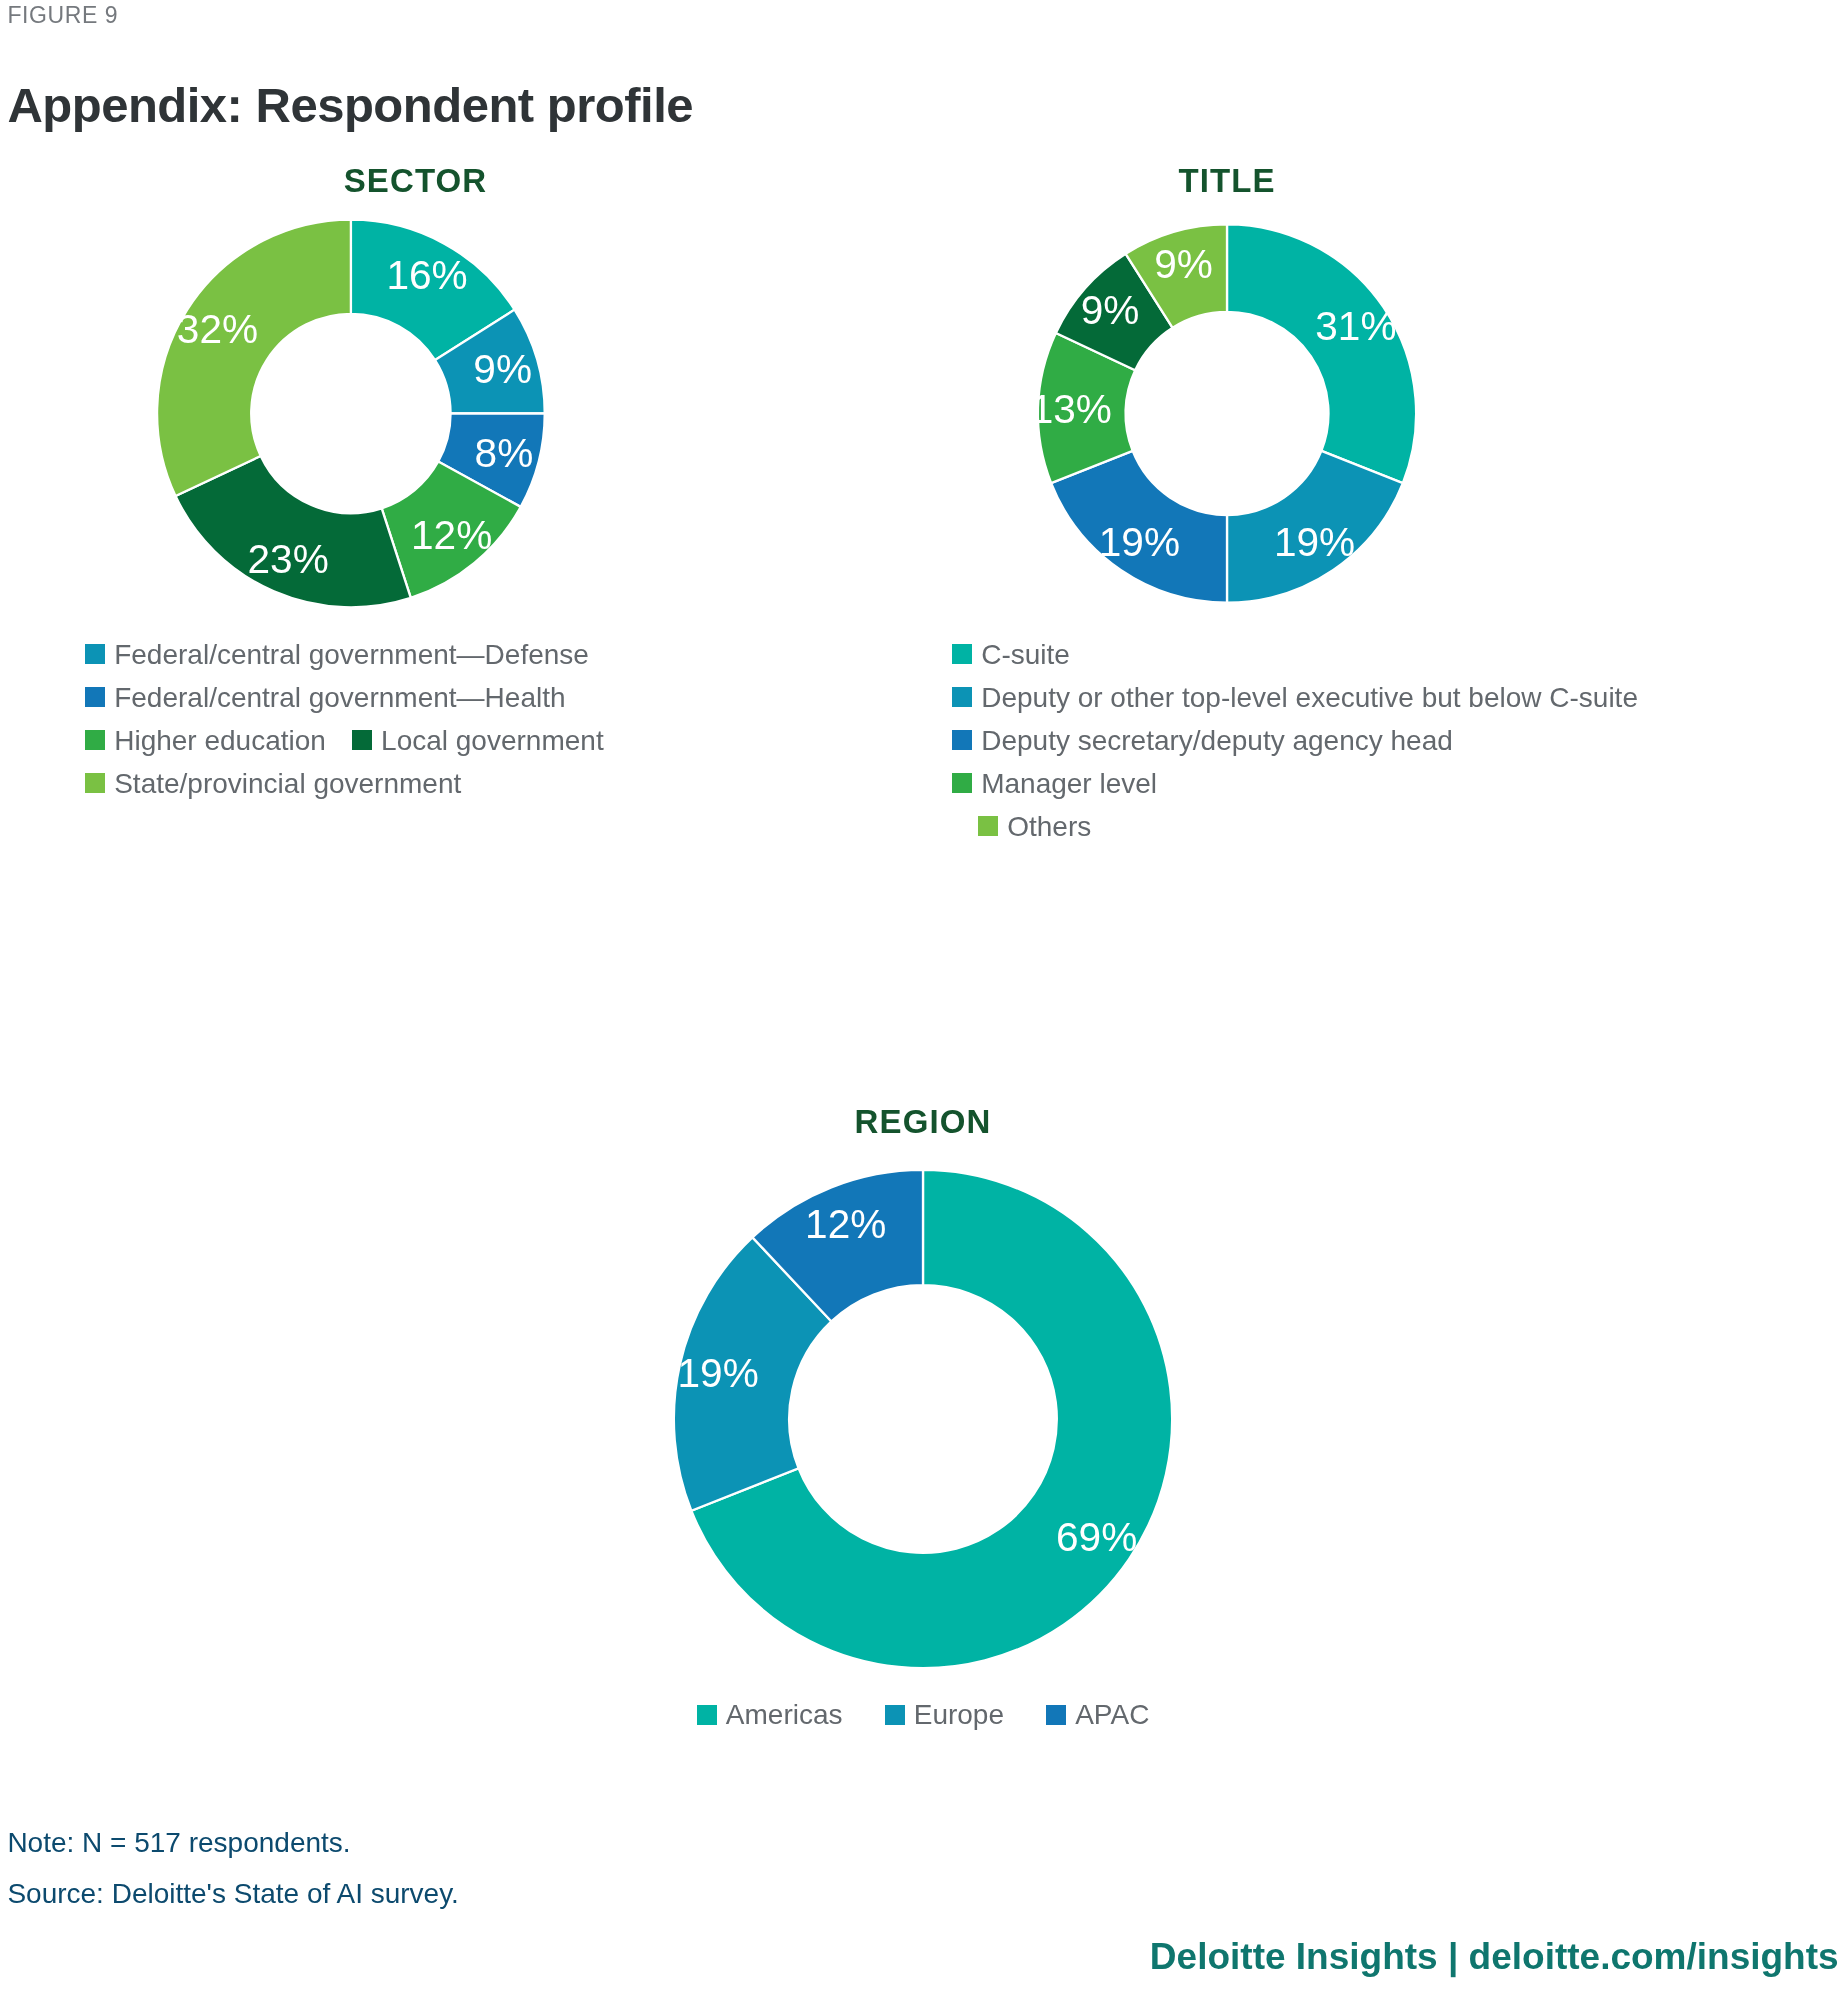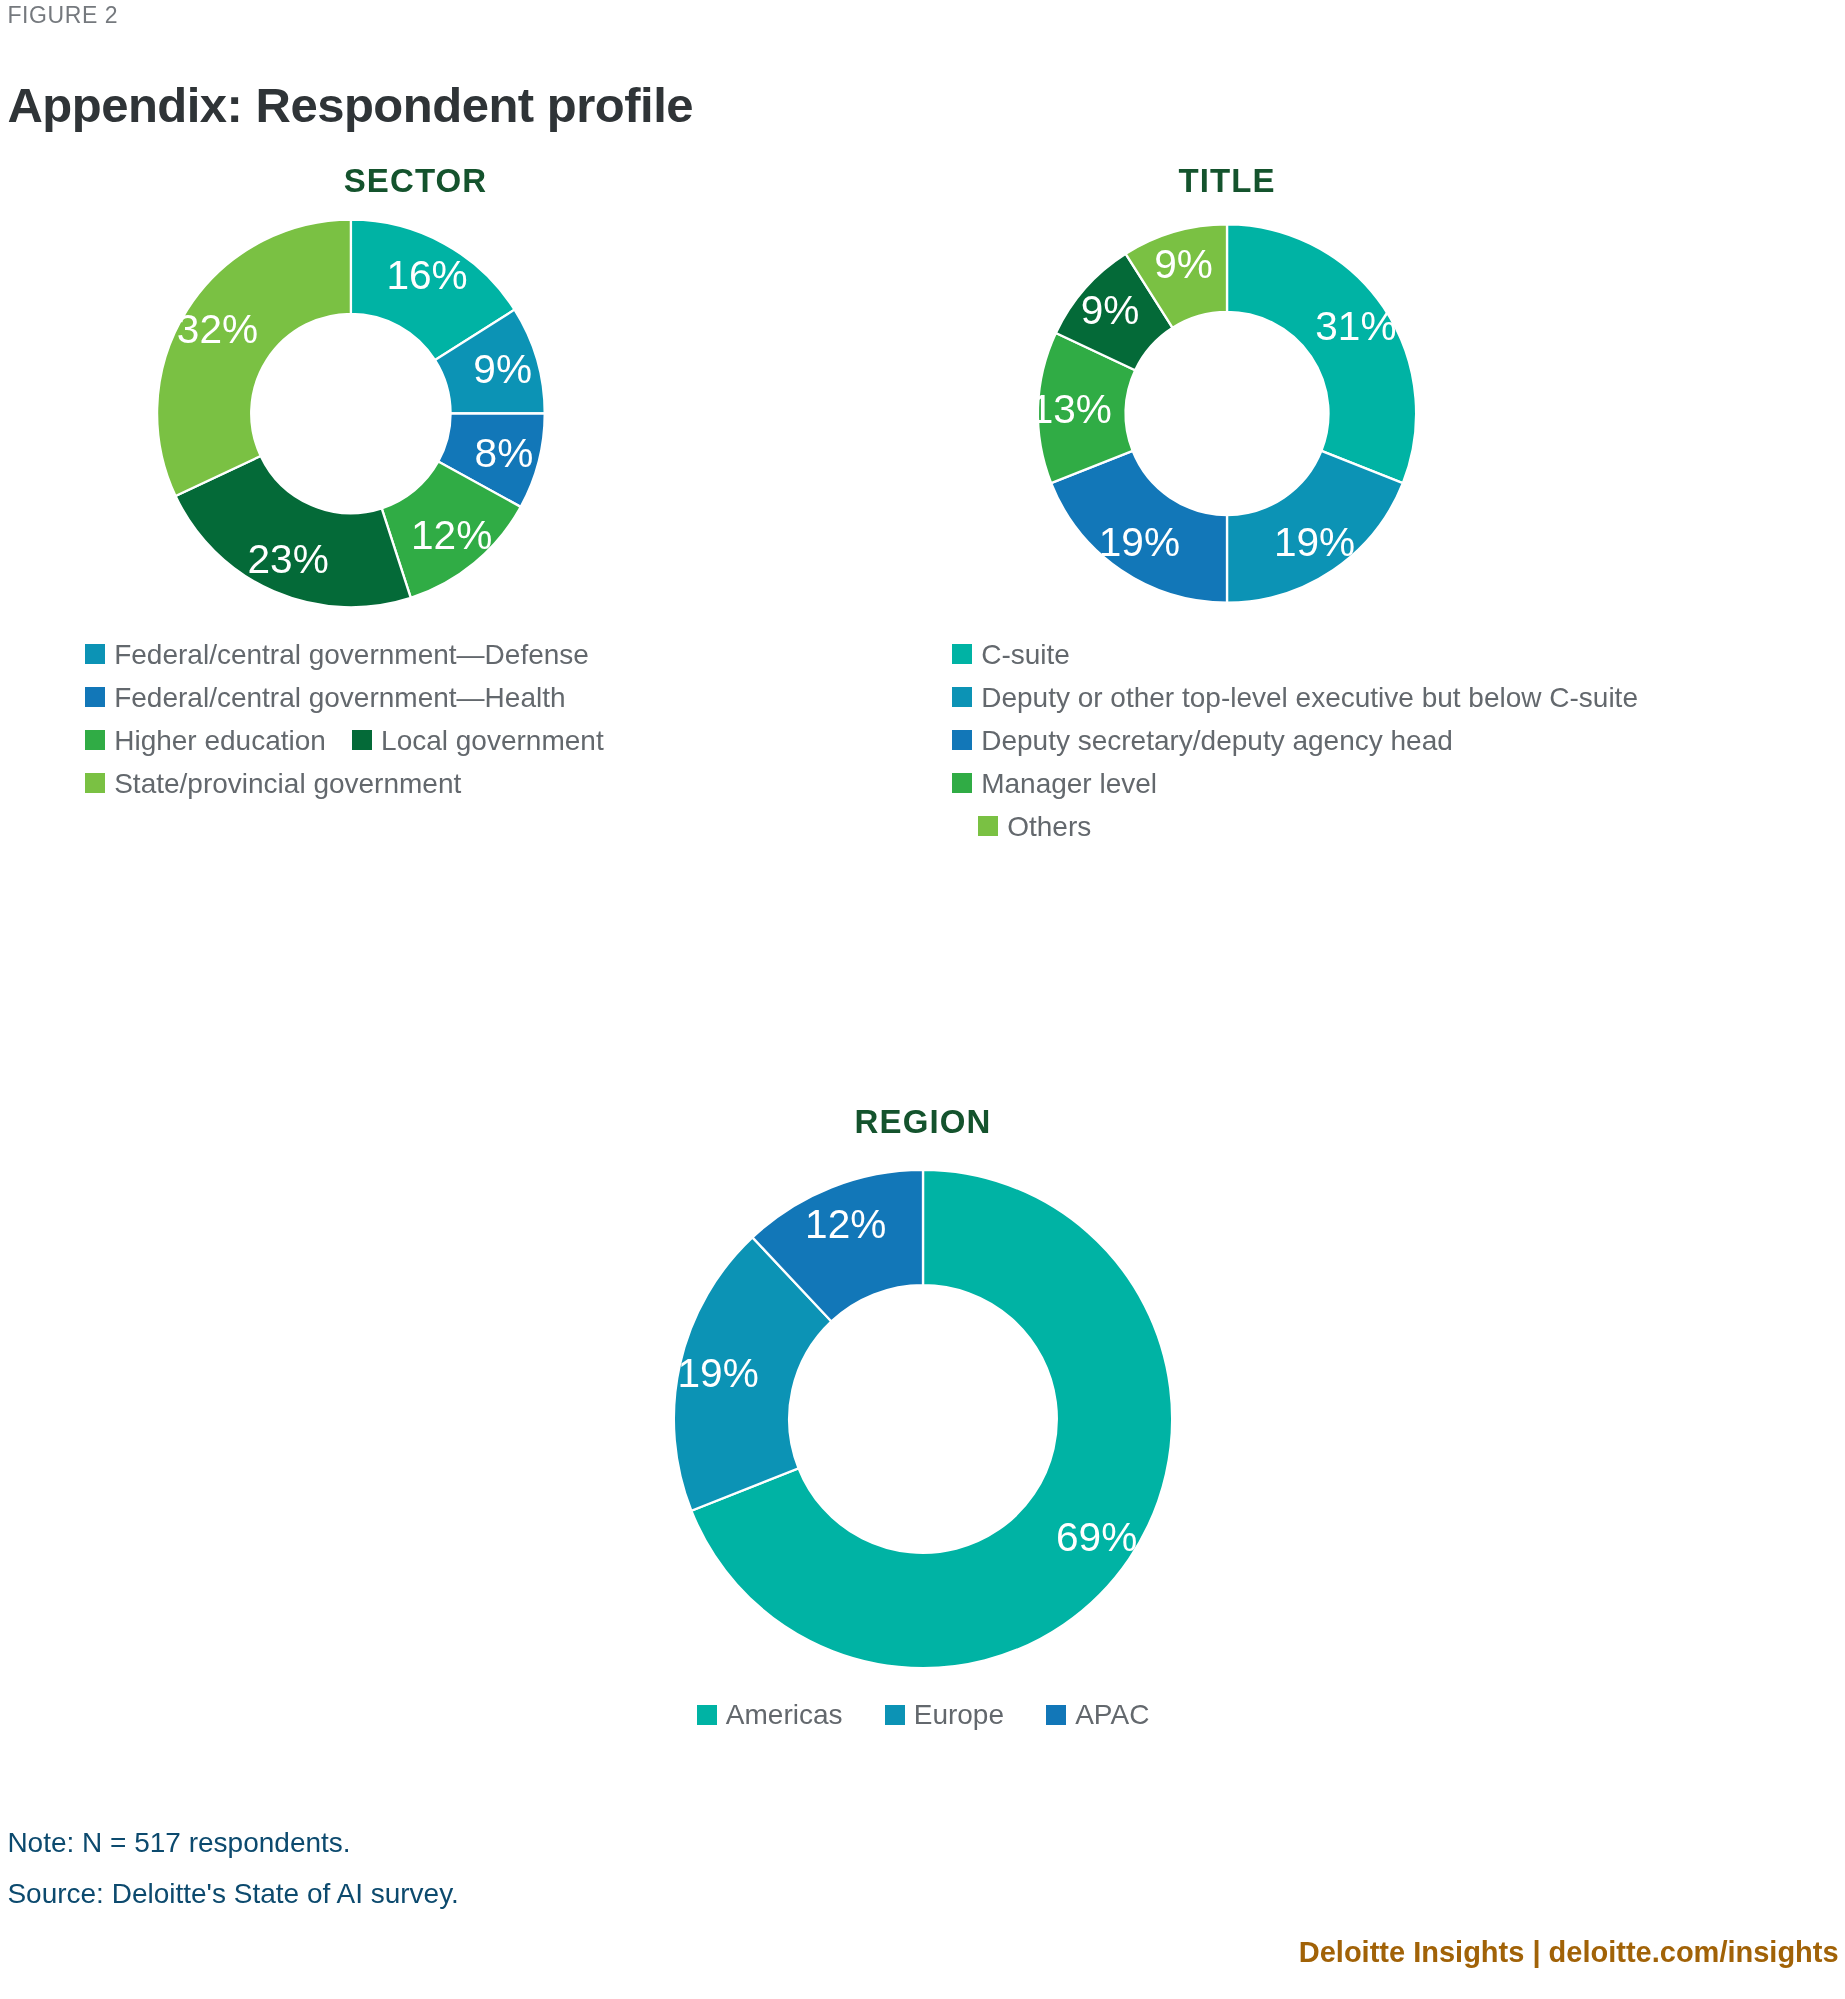--- a/index.html
+++ b/index.html
@@ -104,31 +104,31 @@
     color: #0c4a6e;
     font-family: "Liberation Sans", sans-serif;
   }
   .note-1 { top: 1827px; }
   .note-2 { top: 1878px; }
 
   .brand {
     position: absolute;
     right: 7.4px;
     top: 1936px;
-    font-size: 29px;
+    font-size: 37px;
     font-weight: bold;
-    color: #a16207;
+    color: #0f766e;
     font-family: "Liberation Sans", sans-serif;
     white-space: nowrap;
   }
 </style>
 </head>
 <body>
 
-<div class="figure-label">FIGURE 2</div>
+<div class="figure-label">FIGURE 9</div>
 <h1 class="figure-title">Appendix: Respondent profile</h1>
 
 <div class="chart-block" style="left:74px; top:162px; width:683px;">
   <div class="chart-title">SECTOR</div>
   <div class="donut-wrap" style="margin-top:14.8px;">
     <svg id="svg-sector" width="683" height="397" viewBox="0 0 740 430">
         <path d="M 300 5 A 210 210 0 0 1 477.3088643554232 102.47637305441073 L 391.1874159542176 157.13070614226837 A 108 108 0 0 0 300 107 Z" fill="#00b3a4" stroke="#ffffff" stroke-width="2.5"></path>
         <path d="M 477.3088643554232 102.47637305441073 A 210 210 0 0 1 510 215 L 408 215 A 108 108 0 0 0 391.1874159542176 157.13070614226837 Z" fill="#0c93b5" stroke="#ffffff" stroke-width="2.5"></path>
         <path d="M 510 215 A 210 210 0 0 1 484.0244028092113 316.1682715613602 L 394.6411214447373 267.0293968029853 A 108 108 0 0 0 408 215 Z" fill="#1277b8" stroke="#ffffff" stroke-width="2.5"></path>
         <path d="M 484.0244028092113 316.1682715613602 A 210 210 0 0 1 364.89356881873897 414.7218684219822 L 333.37383539249436 317.7141037598766 A 108 108 0 0 0 394.6411214447373 267.0293968029853 Z" fill="#30ac45" stroke="#ffffff" stroke-width="2.5"></path>

